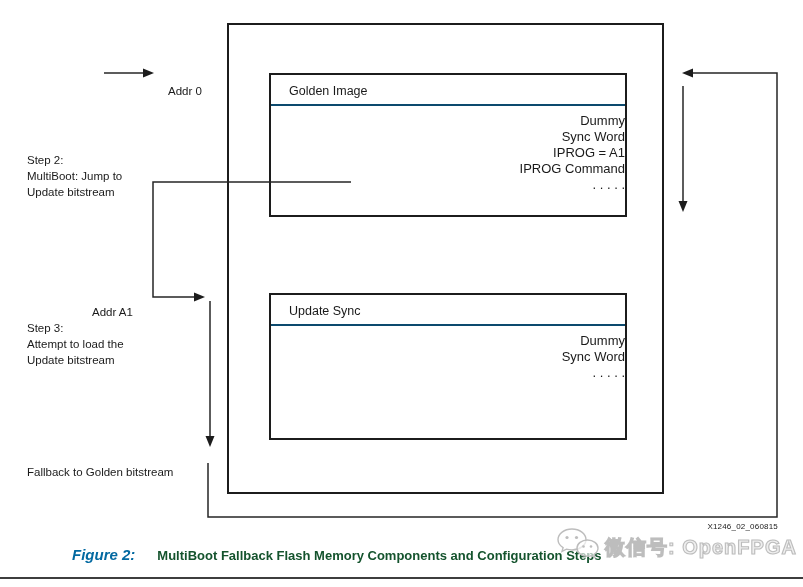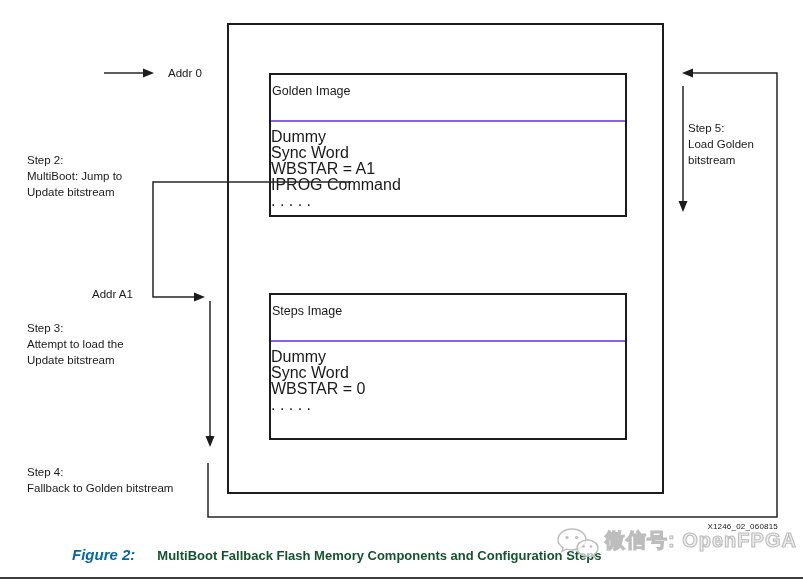--- a/index.html
+++ b/index.html
@@ -26,47 +26,48 @@
     position: absolute;
     left: 269px;
     width: 358px;
     border: 2px solid #1c1c1c;
     background: #ffffff;
     z-index: 2;
   }
   .img-box.golden { top: 73px;  height: 144px; }
   .img-box.update { top: 293px; height: 147px; }
   .img-box-header {
-    height: 47px;
-    border-bottom: 2px solid #8b5cf6;
-    padding: 9px 0 0 1px;
+    height: 31px;
+    border-bottom: 2px solid #0c4a6e;
+    padding: 9px 0 0 18px;
     font-size: 12.5px;
     color: #1a1a1a;
   }
   .img-box-body {
-    text-align: left;
+    text-align: right;
     padding-top: 7px;
-    font-size: 16px;
+    font-size: 13px;
     line-height: 16px;
     color: #1a1a1a;
   }
   
   .step-label {
     position: absolute;
     font-size: 11.5px;
     line-height: 16px;
     z-index: 3;
     white-space: nowrap;
   }
   .addr-label {
     position: absolute;
     font-size: 11.5px;
     line-height: 14px;
     z-index: 3;
     white-space: nowrap;
+    margin-top: 18px;
   }
   .ref-label {
     position: absolute;
     top: 522px; right: 25px;
     font-size: 8px;
     letter-spacing: 0.2px;
     z-index: 3;
   }
   
   .lines-layer {
@@ -97,21 +98,21 @@
   .caption .fig-title {
     font-weight: bold;
     font-size: 13px;
     color: #14532d;
   }
   
   .watermark {
     position: absolute;
     left: 556px; top: 527px;
     display: flex;
-    align-items: flex-start;
+    align-items: flex-end;
     z-index: 6;
     pointer-events: none;
   }
   .watermark .wm-text {
     font-size: 20px;
     font-weight: bold;
     color: rgba(255,255,255,0.65);
     -webkit-text-stroke: 1.1px #bdbdbd;
     text-shadow: 0 0 1px #cfcfcf;
     letter-spacing: 1px;
@@ -132,54 +133,47 @@
 
 <div class="page">
 
   <div class="outer-box"></div>
 
   <div class="img-box golden">
     <div class="img-box-header">Golden Image</div>
     <div class="img-box-body">
       <div>Dummy</div>
       <div>Sync Word</div>
-      <div>WBSTAR = A1</div>
+      <div>IPROG = A1</div>
       <div>IPROG Command</div>
       <div>. . . . .</div>
     </div>
   </div>
 
   <div class="img-box update">
-    <div class="img-box-header">Steps Image</div>
+    <div class="img-box-header">Update Sync</div>
     <div class="img-box-body">
       <div>Dummy</div>
       <div>Sync Word</div>
-      <div>WBSTAR = 0</div>
       <div>. . . . .</div>
     </div>
   </div>
 
   <div class="step-label" style="left:27px; top:152px;">
     <div>Step 2:</div>
     <div>MultiBoot: Jump to</div>
     <div>Update bitstream</div>
   </div>
   <div class="step-label" style="left:27px; top:320px;">
     <div>Step 3:</div>
     <div>Attempt to load the</div>
     <div>Update bitstream</div>
   </div>
   <div class="step-label" style="left:27px; top:464px;">
-    <div>Step 4:</div>
     <div>Fallback to Golden bitstream</div>
-  </div>
-  <div class="step-label" style="left:688px; top:120px;">
-    <div>Step 5:</div>
-    <div>Load Golden</div>
-    <div>bitstream</div>
   </div>
 
   <div class="addr-label" style="left:168px; top:66px;">Addr 0</div>
   <div class="addr-label" style="left:92px; top:287px;">Addr A1</div>
 
   <div class="ref-label">X1246_02_060815</div>
 
   <svg class="lines-layer" viewBox="0 0 803 587">
 
     <g>

